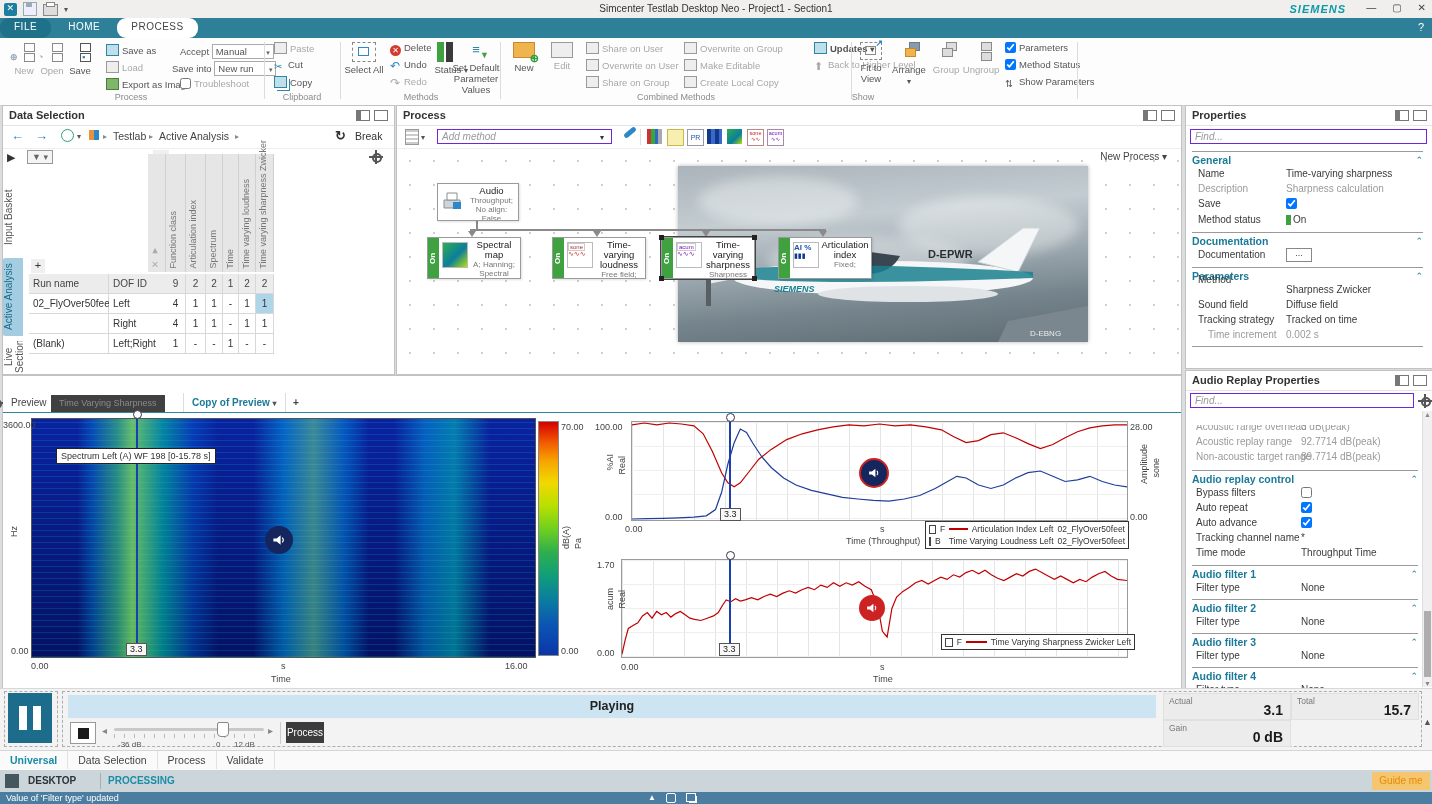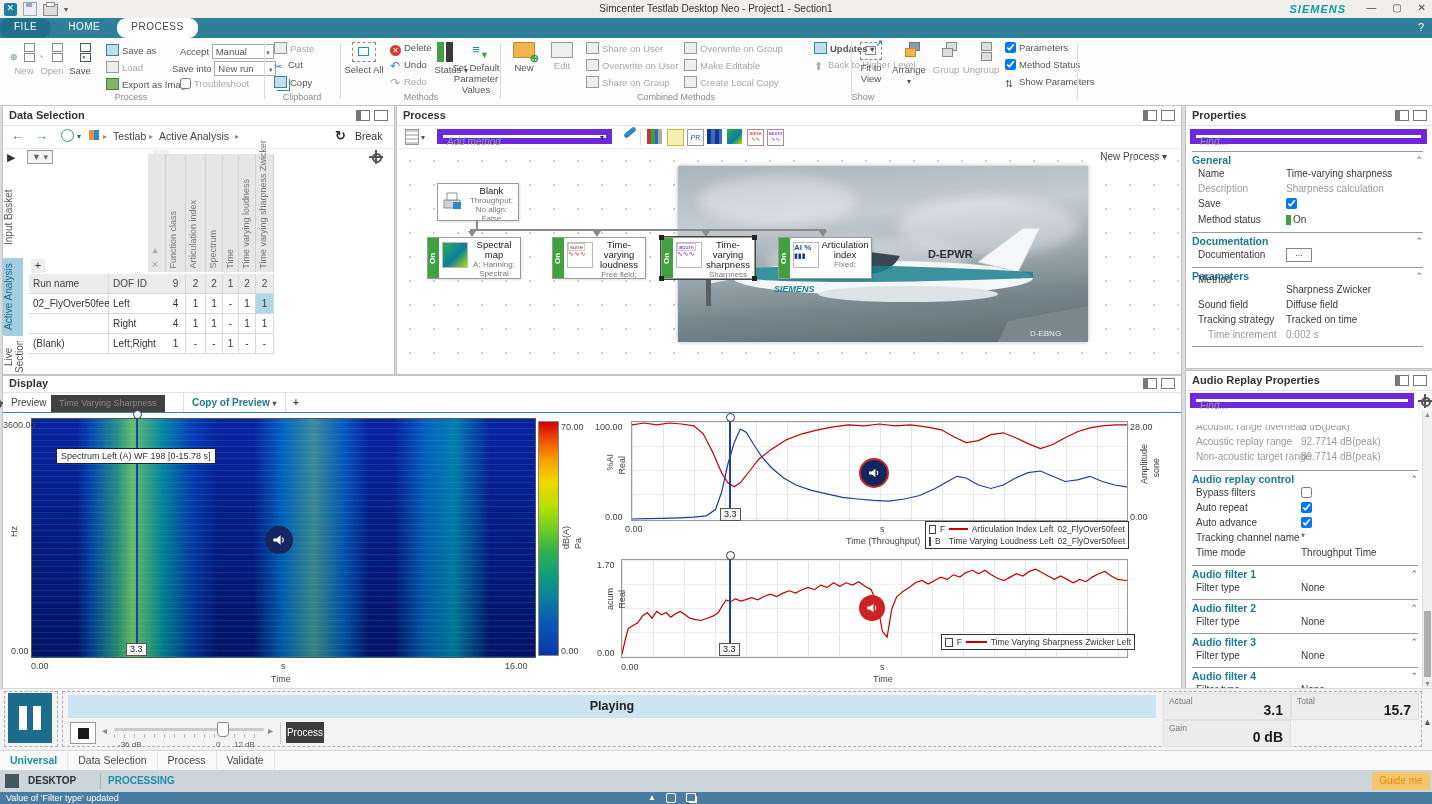--- a/index.html
+++ b/index.html
@@ -79,21 +79,21 @@
   .onstrip{width:11px;background:#3fa13f;color:#fff;font-size:8px;writing-mode:vertical-rl;transform:rotate(180deg);text-align:center;font-weight:bold;}
   .mic{width:24px;height:24px;margin:4px 2px 0 3px;border:1px solid #bbb;position:relative;font-size:7px;overflow:hidden;background:#fff;}
   .mtext{flex:1;text-align:center;padding:2px 2px 0 0;overflow:hidden;}
   .mtitle{font-size:9.5px;color:#222;line-height:10px;}
   .msub{font-size:8px;color:#777;line-height:9px;}
   .handle{position:absolute;width:5px;height:5px;background:#222;}
   .conn{position:absolute;background:#8a8a8a;}
   .arrowdn{position:absolute;width:0;height:0;border-left:4px solid transparent;border-right:4px solid transparent;border-top:6px solid #8a8a8a;}
   .spkr{position:absolute;border-radius:50%;display:flex;align-items:center;justify-content:center;}
   
-  .findbox{position:absolute;border:6px solid #6d28d9;background:#fff;color:#999;font-style:italic;font-size:10px;padding:1px 4px;box-sizing:border-box;height:15px;}
+  .findbox{position:absolute;border:1px solid #6d28d9;background:#fff;color:#999;font-style:italic;font-size:10px;padding:1px 4px;box-sizing:border-box;height:15px;}
   .sect{position:absolute;left:6px;right:10px;border-top:1px solid #9a9a9a;padding-top:2px;}
   .sect .sh{color:#1b7a99;font-weight:bold;font-size:10.5px;}
   .sect .coll{position:absolute;right:0;top:3px;color:#1b7a99;font-size:9px;}
   .prow{position:absolute;font-size:10px;color:#3a3a3a;white-space:nowrap;}
   .gray{color:#9a9a9a;}
   .greensq{display:inline-block;width:5px;height:10px;background:#3fa13f;vertical-align:-2px;margin-right:2px;}
   .dotbtn{display:inline-block;border:1px solid #888;background:#fff;width:24px;height:12px;text-align:center;line-height:8px;font-size:9px;color:#444;}
   .sbar{position:absolute;width:9px;background:#f0f0f0;border-left:1px solid #ddd;}
   .sthumb{position:absolute;left:1px;width:7px;background:#aeaeae;}
   
@@ -459,21 +459,21 @@
 
     <div class="mblock" style="left:39px;top:34px;width:80px;height:36px;">
       <span class="mic" style="border:none;margin-top:6px;">
         <svg width="22" height="20">
             <path d="M3 10 h16 v8 h-16 Z" fill="#cfd4d6" stroke="#8a8f93"></path>
             <path d="M6 3 h10 v7 h-10 Z" fill="#fff" stroke="#8a8f93"></path>
             <rect x="12" y="12" width="8" height="7" fill="#2d87c8"></rect>
           </svg>
       </span>
       <span class="mtext">
-        <div class="mtitle">Blank</div>
+        <div class="mtitle">Audio</div>
         <div class="msub">Throughput;</div>
         <div class="msub">No align: False</div>
       </span>
     </div>
 
     <div class="mblock" style="left:29px;top:88px;width:92px;height:40px;">
       <span class="onstrip">On</span>
       <span class="mic" style="background:linear-gradient(135deg,#2fae4f,#0b7e9e 55%,#b8e000);"></span>
       <span class="mtext">
         <div class="mtitle">Spectral map</div>
@@ -593,27 +593,20 @@
       <div class="prow" style="left: 115px; top: 259px;">None</div>
     </div>
   <div class="sbar" style="right:1px;top:40px;height:276px;">
     <span class="abs" style="left:1px;top:0;font-size:7px;color:#888;">▲</span>
     <div class="sthumb" style="top:200px;height:66px;"></div>
     <span class="abs" style="left:1px;bottom:0;font-size:7px;color:#888;">▼</span>
   </div>
 </div>
 
 <div class="abs panel" style="left:2px;top:375px;width:1178px;height:313px;">
-  <div class="phead" style="height:16px;">
-    <span class="pt" style="top:1px;">Display</span>
-    <span class="dockics" style="right:6px;top:2px;">
-        <span class="dockic half"></span>
-        <span class="dockic"></span>
-      </span>
-  </div>
   <div class="abs" style="left:0;top:17px;width:100%;height:19px;border-bottom:1px solid #2d87a3;">
     <span class="dtab" style="left:0;">Preview</span>
     <span class="dtab gray" style="left:48px;top:2px;height:17px;line-height:17px;">Time Varying Sharpness</span>
     <span class="dtab act" style="left:180px;"><span>Copy of Preview</span> <span class="caret">▾</span></span>
     <span class="dtab" style="left:282px;font-weight:bold;">+</span>
     <span class="abs gear" style="right:14px;top:3px;"><i></i></span>
   </div>
 
   <div class="spectro" style="left:28px;top:42px;width:503px;height:238px;border:1px solid #555;"></div>
   <div class="axlab" style="left:0px;top:44px;">3600.00</div>

